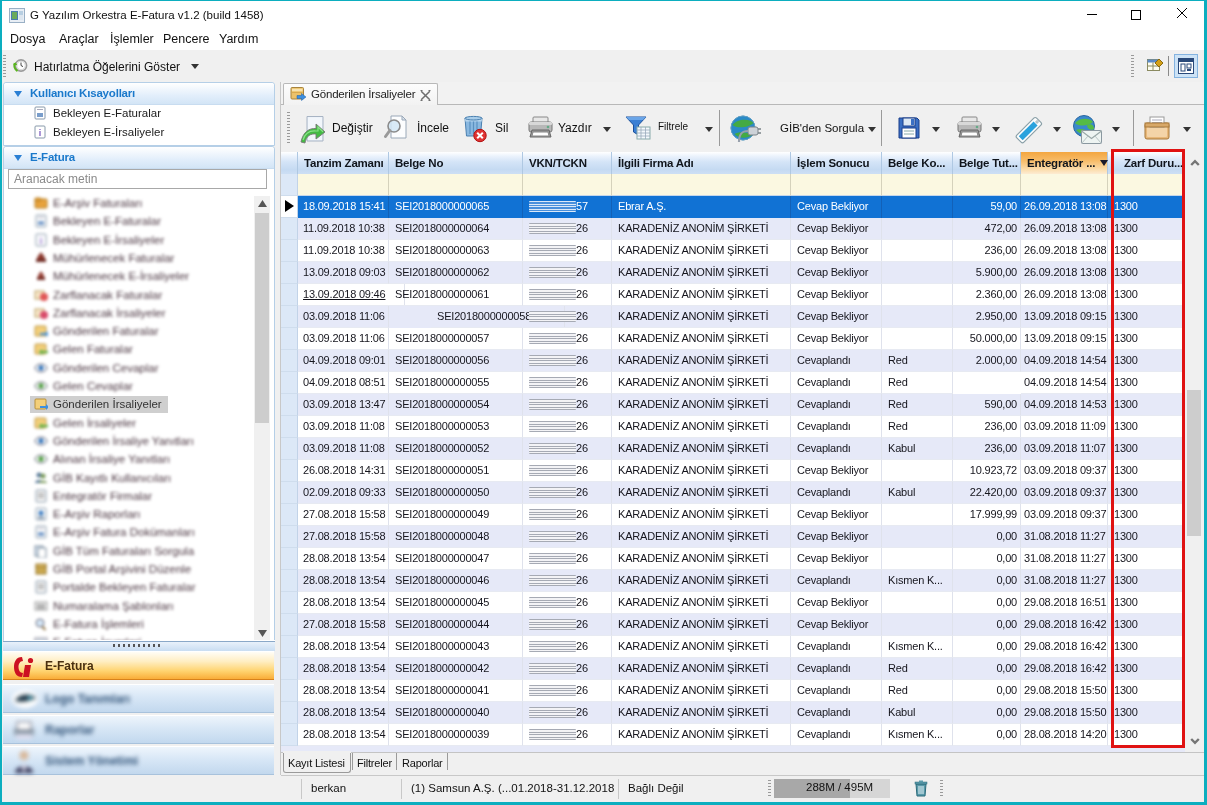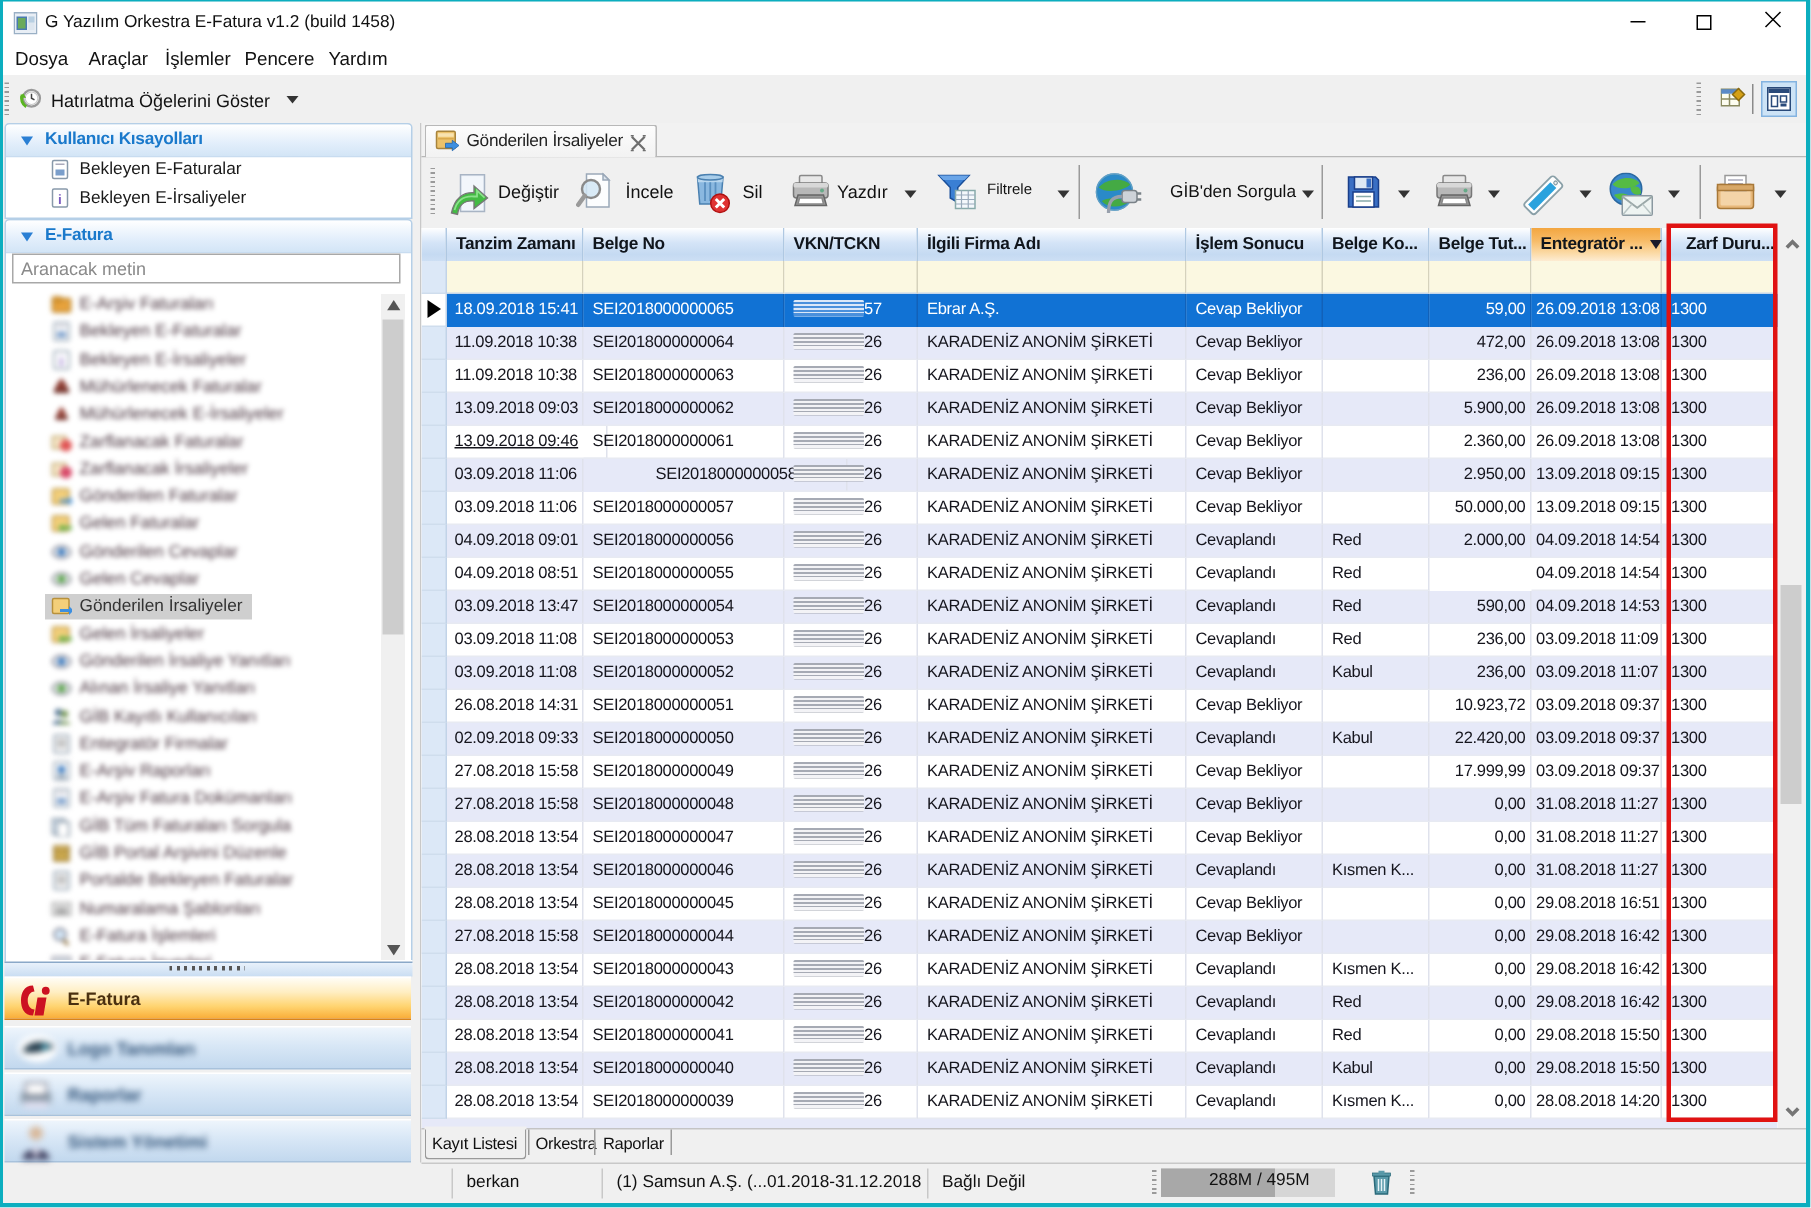--- a/index.html
+++ b/index.html
@@ -804,21 +804,21 @@
 <svg class="abs chev" style="left:1190px;top:737px;" width="10" height="8" viewBox="0 0 10 8">
     <path d="M1.2 2 L5 5.8 L8.8 2" stroke="#757575" stroke-width="2.4" fill="none"></path>
   </svg>
 <div class="abs" style="left:1111px;top:149px;width:74px;height:599px;border:3px solid #e01212;z-index:50;"></div>
 <div class="abs" style="left:281px;top:753px;width:923px;height:22px;background:#f0f0f0;"></div>
 <div class="abs" style="left:281px;top:752px;width:923px;height:1px;background:#c4c4c4;"></div>
 <div class="abs" style="left:283px;top:752px;width:68px;height:21px;background:#f0f0f0;border:1px solid #9a9a9a;border-top:none;border-radius:0 0 3px 3px;z-index:2;"></div>
 <div class="abs" style="left:283px;top:751px;width:68px;height:2px;background:#f0f0f0;z-index:3;"></div>
 <div class="abs" style="left:288px;top:757px;font-size:11px;letter-spacing:-0.2px;color:#111;z-index:4;">Kayıt Listesi</div>
 <div class="abs" style="left:352px;top:753px;width:1px;height:17px;background:#9a9a9a;"></div>
-<div class="abs" style="left:357px;top:757px;font-size:11px;letter-spacing:-0.2px;color:#111;">Orkestra</div>
+<div class="abs" style="left:357px;top:757px;font-size:11px;letter-spacing:-0.2px;color:#111;">Filtreler</div>
 <div class="abs" style="left:396px;top:753px;width:1px;height:17px;background:#9a9a9a;"></div>
 <div class="abs" style="left:402px;top:757px;font-size:11px;letter-spacing:-0.2px;color:#111;">Raporlar</div>
 <div class="abs" style="left:447px;top:753px;width:1px;height:17px;background:#9a9a9a;"></div>
 <div class="abs" id="statusbar"></div>
 <div class="ssep abs" style="left:301px;top:779px;"></div>
 <div class="abs" style="left:311px;top:782px;font-size:11.5px;color:#111;">berkan</div>
 <div class="ssep abs" style="left:401px;top:779px;"></div>
 <div class="abs" style="left:411px;top:782px;font-size:11.5px;color:#111;">(1) Samsun A.Ş.  (...01.2018-31.12.2018</div>
 <div class="ssep abs" style="left:618px;top:779px;"></div>
 <div class="abs" style="left:628px;top:782px;font-size:11.5px;color:#111;">Bağlı Değil</div>

